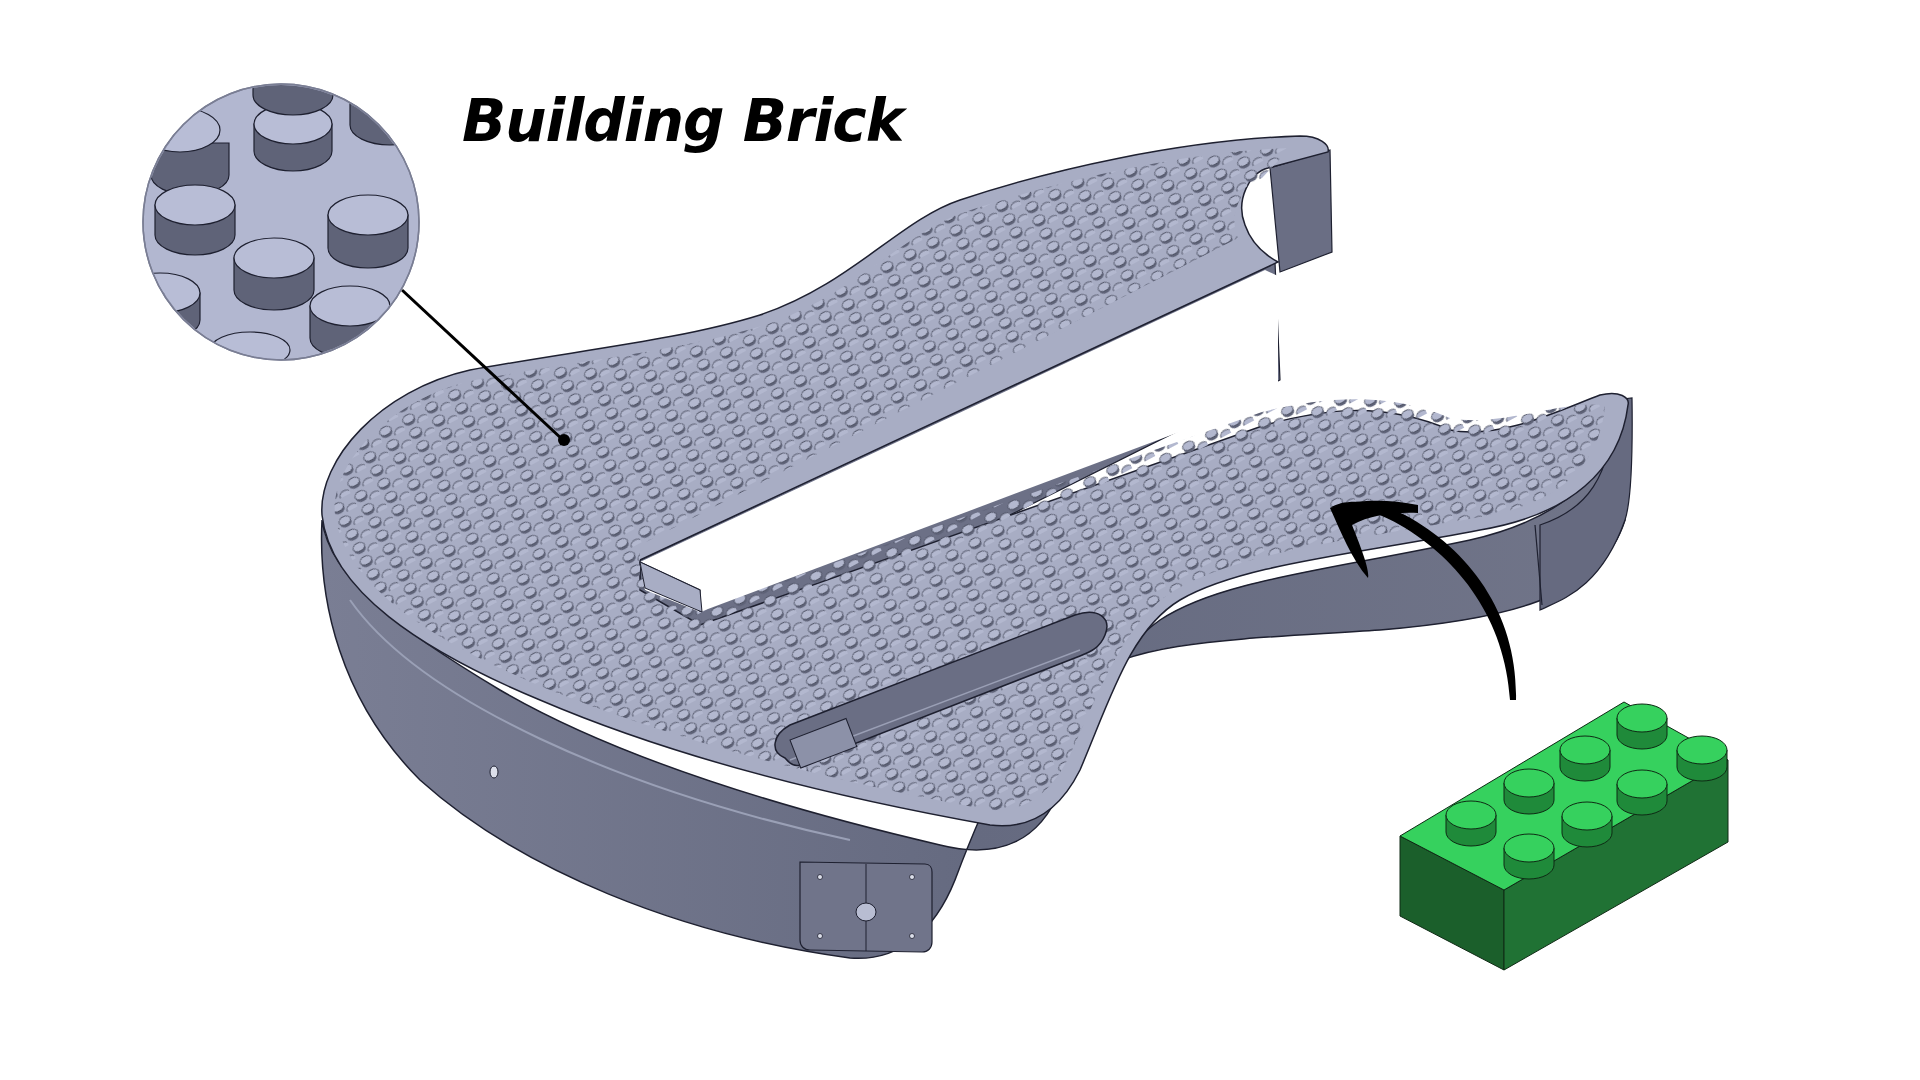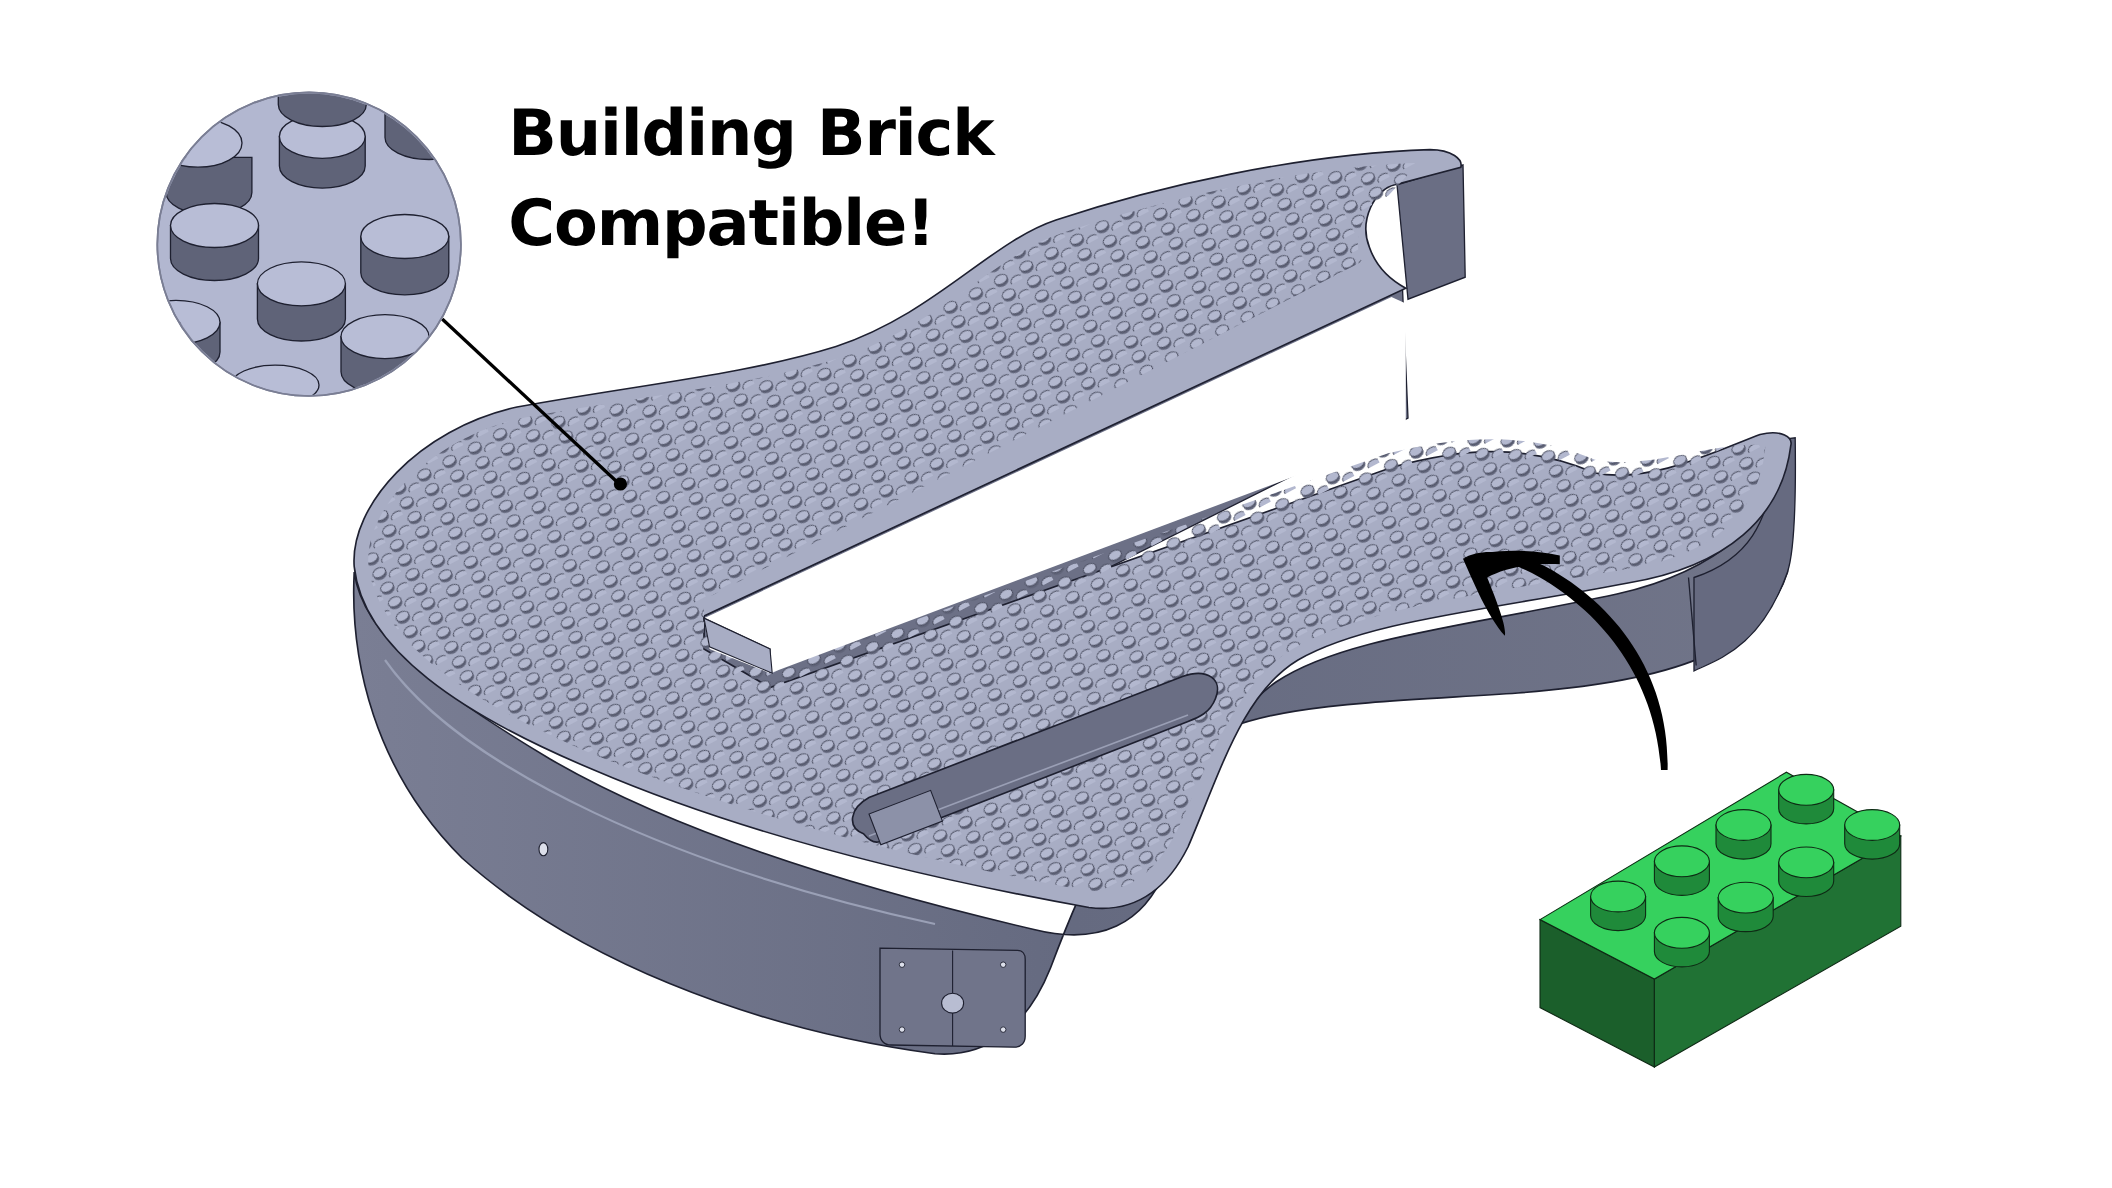--- a/index.html
+++ b/index.html
@@ -1,18 +1,18 @@
 <!DOCTYPE html>
 <html><head>
 <meta charset="utf-8">
 <style>
   html, body { margin: 0; padding: 0; background: #ffffff; }
   body { width: 1920px; height: 1080px; position: relative; overflow: hidden; font-family: "DejaVu Sans", "Liberation Sans", sans-serif; }
   #scene { position: absolute; left: 0; top: 0; width: 1920px; height: 1080px; }
-  .headline { position: absolute; left: 462px; top: 80px; font-family: "DejaVu Sans", "Liberation Sans", sans-serif; font-weight: bold; font-size: 58px; line-height: 82px; color: #000000; letter-spacing: -1px; }
+  .headline { position: absolute; left: 462px; top: 80px; font-family: "DejaVu Sans", "Liberation Sans", sans-serif; font-weight: bold; font-size: 58px; line-height: 82px; color: #000000; letter-spacing: -1px; font-style: italic; }
   .headline div { white-space: nowrap; }
 </style>
 </head>
 <body>
 
 <svg id="scene" viewBox="0 0 1920 1080" xmlns="http://www.w3.org/2000/svg">
   <defs>
     <pattern id="studs" x="0" y="0" width="26" height="15" patternUnits="userSpaceOnUse" patternTransform="rotate(-28)">
       <ellipse cx="8" cy="9" rx="6.2" ry="4.2" fill="#5f6378"></ellipse>
       <ellipse cx="8" cy="6.5" rx="6.2" ry="4.2" fill="#b3b8cf" stroke="#3a3d4f" stroke-width="0.8"></ellipse>
@@ -164,14 +164,13 @@
       <g>
         <path d="M1504,848 L1504,865 A25,14 0 0 0 1554,865 L1554,848 Z" fill="#1f8a3a"></path>
         <ellipse cx="1529" cy="848" rx="25" ry="14"></ellipse>
       </g>
     </g>
   </g>
 </svg>
 
 <div class="headline">
   <div>Building Brick</div>
-  <div>Compatible!</div>
 </div>
 
 </body></html>

